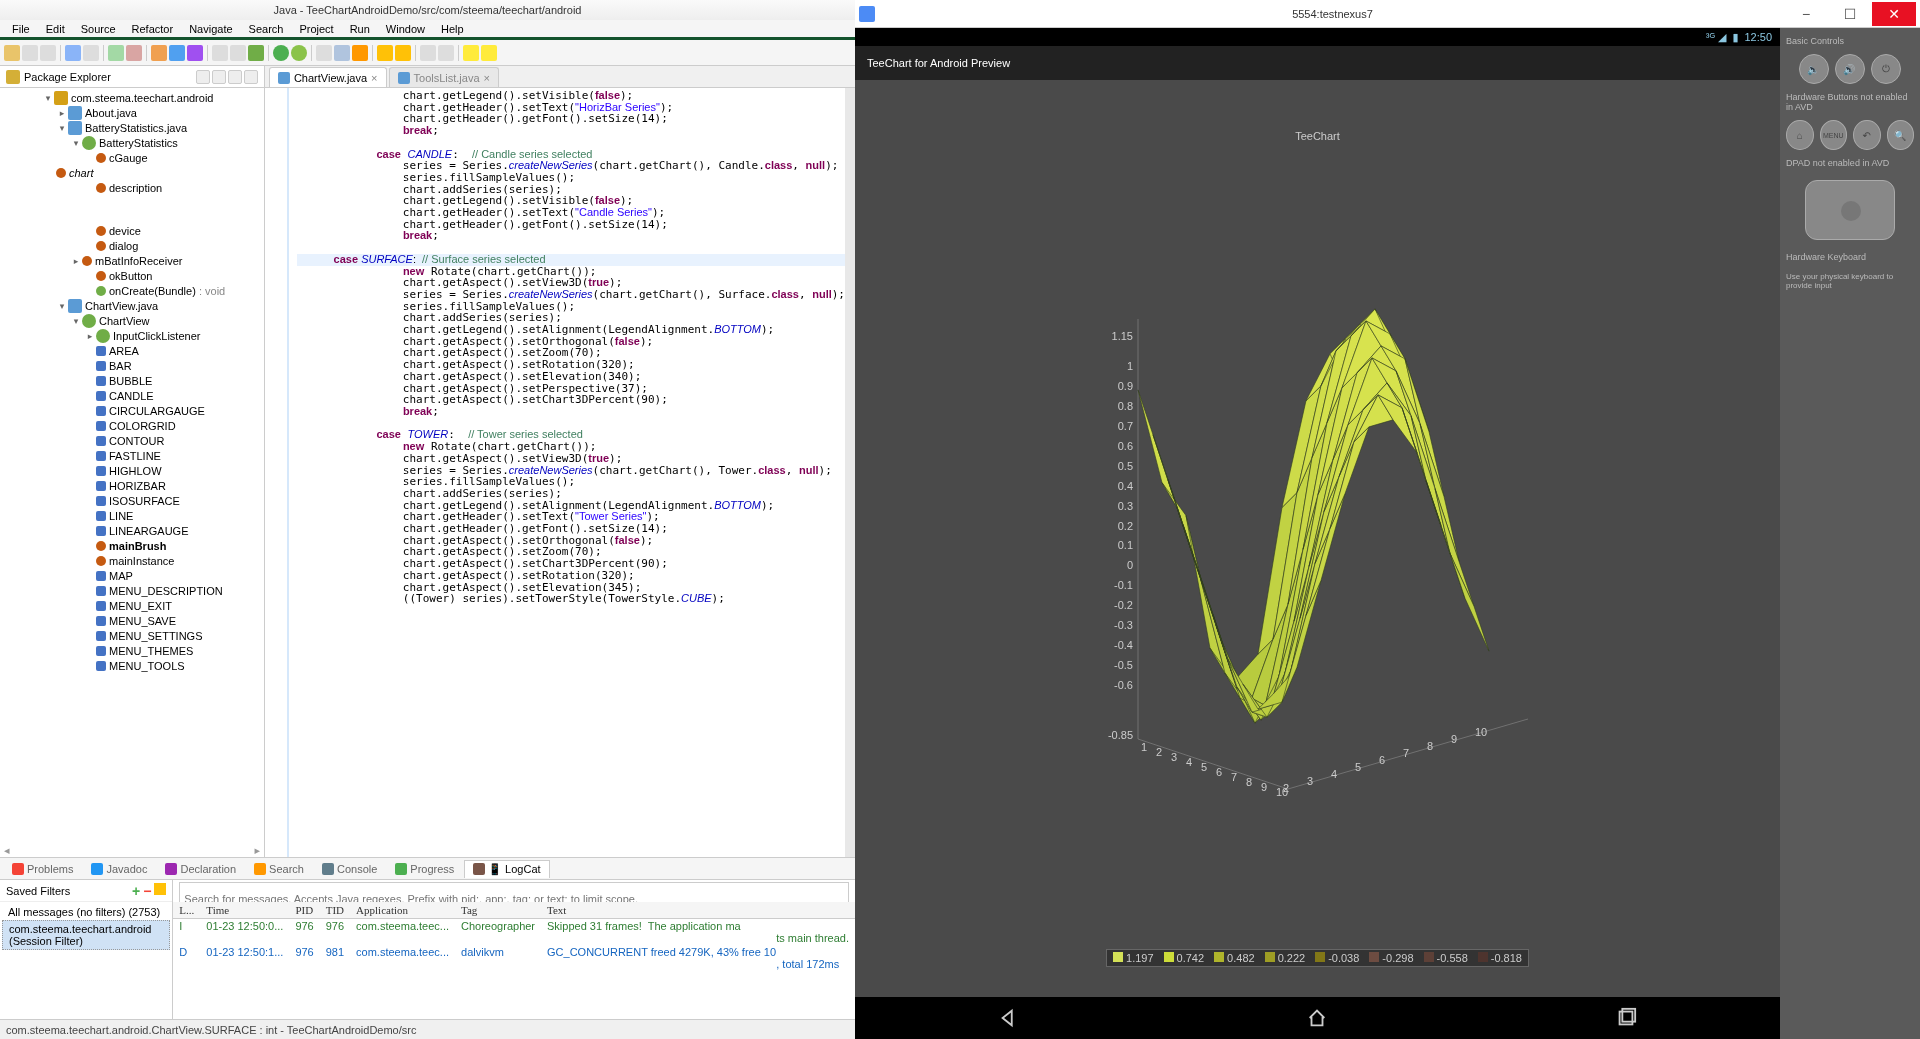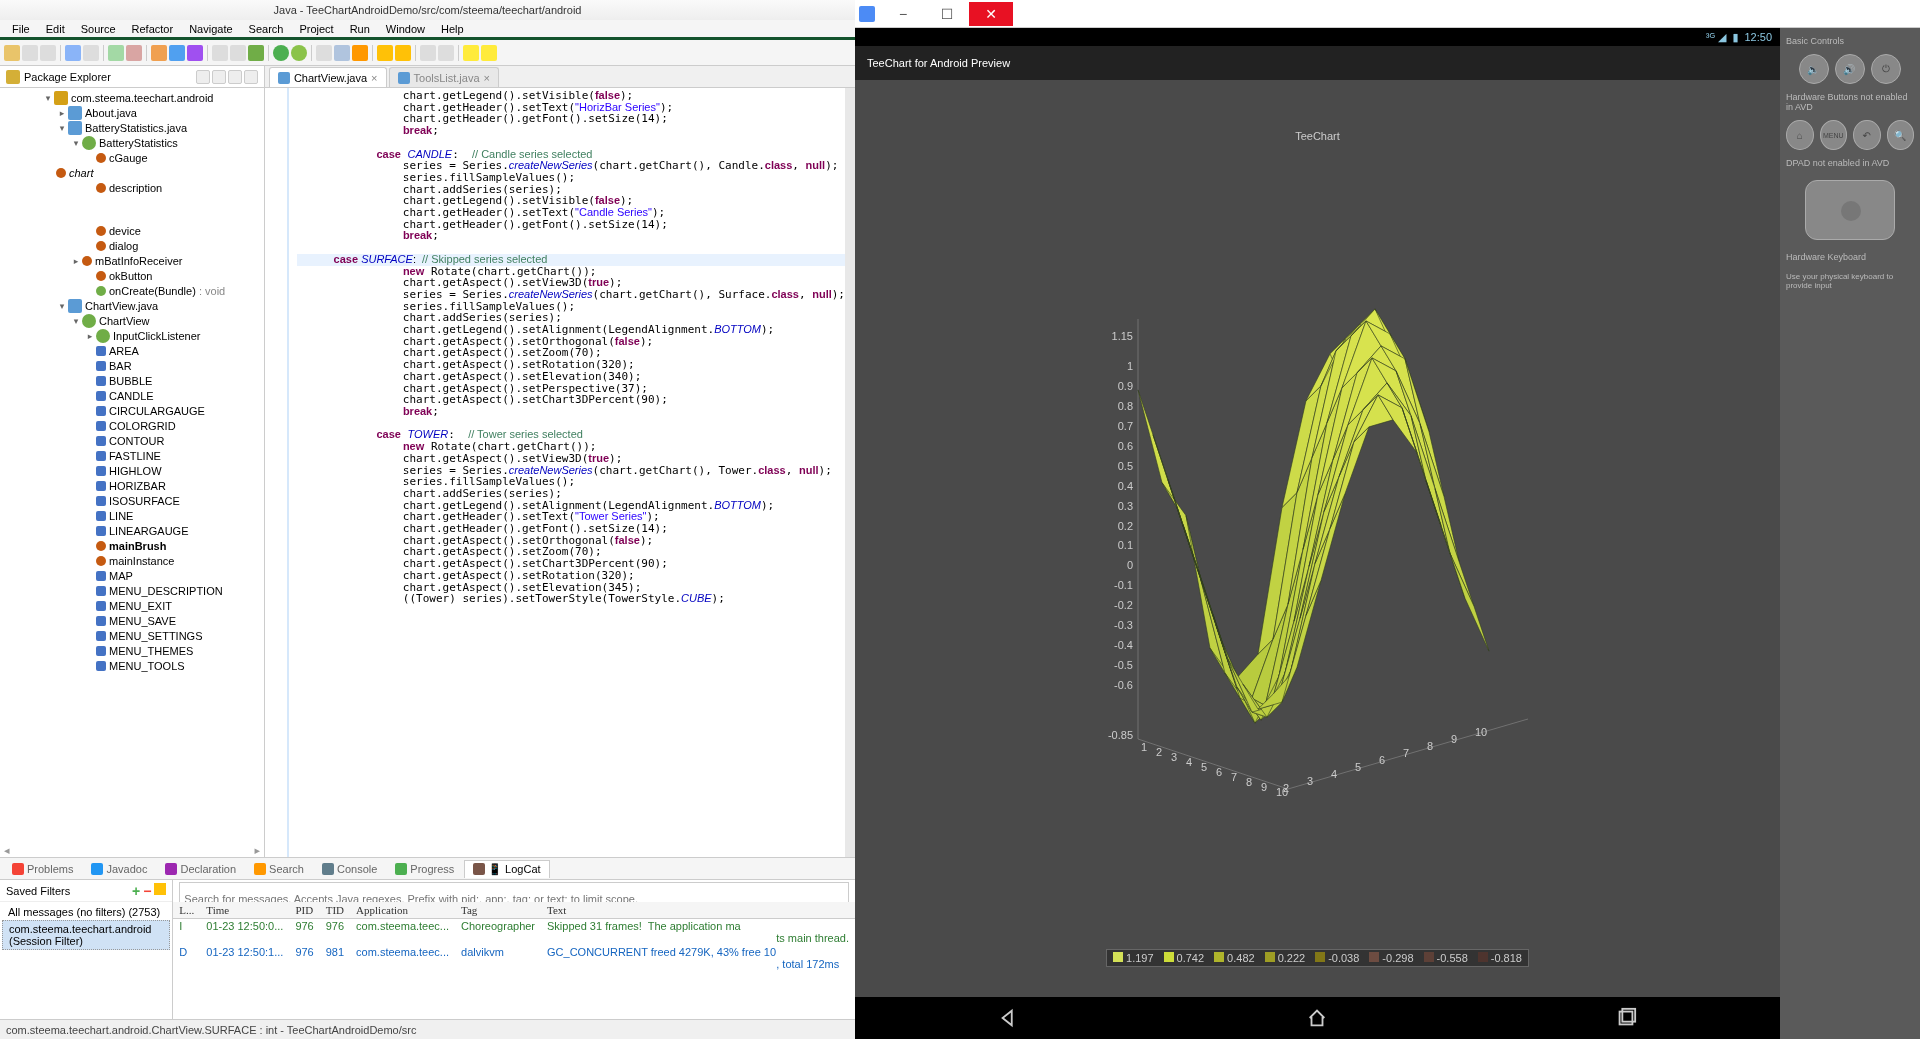--- a/index.html
+++ b/index.html
@@ -373,21 +373,21 @@
 
             <span class="kw">case</span> <span class="fl">CANDLE</span>:  <span class="cm">// Candle series selected</span>
                 series = Series.<span class="st">createNewSeries</span>(chart.getChart(), Candle.<span class="kw">class</span>, <span class="kw">null</span>);
                 series.fillSampleValues();
                 chart.addSeries(series);
                 chart.getLegend().setVisible(<span class="kw">false</span>);
                 chart.getHeader().setText(<span class="str">"Candle Series"</span>);
                 chart.getHeader().getFont().setSize(14);
                 <span class="kw">break</span>;
 
-<span class="hl">            <span class="kw">case</span> <span class="fl">SURFACE</span>:  <span class="cm">// Skipped series selected</span></span>
+<span class="hl">            <span class="kw">case</span> <span class="fl">SURFACE</span>:  <span class="cm">// Surface series selected</span></span>
                 <span class="kw">new</span> Rotate(chart.getChart());
                 chart.getAspect().setView3D(<span class="kw">true</span>);
                 series = Series.<span class="st">createNewSeries</span>(chart.getChart(), Surface.<span class="kw">class</span>, <span class="kw">null</span>);
                 series.fillSampleValues();
                 chart.addSeries(series);
                 chart.getLegend().setAlignment(LegendAlignment.<span class="fl">BOTTOM</span>);
                 chart.getAspect().setOrthogonal(<span class="kw">false</span>);
                 chart.getAspect().setZoom(70);
                 chart.getAspect().setRotation(320);
                 chart.getAspect().setElevation(340);
@@ -485,20 +485,21 @@
   </div>
 
   <div class="statusbar">
       <span>com.steema.teechart.android.ChartView.SURFACE : int - TeeChartAndroidDemo/src</span>
     </div>
 </div>
 
 <div class="emulator">
   <div class="emu-title">
     <span class="icon"></span>
+    <span class="txt">5554:testnexus7</span>
     <div class="winbtns">
       <span class="winbtn">−</span>
       <span class="winbtn">☐</span>
       <span class="winbtn close">✕</span>
     </div>
   </div>
   <div class="emu-body">
     <div class="device">
       <div class="android-status">
         <span>³ᴳ ◢</span>

